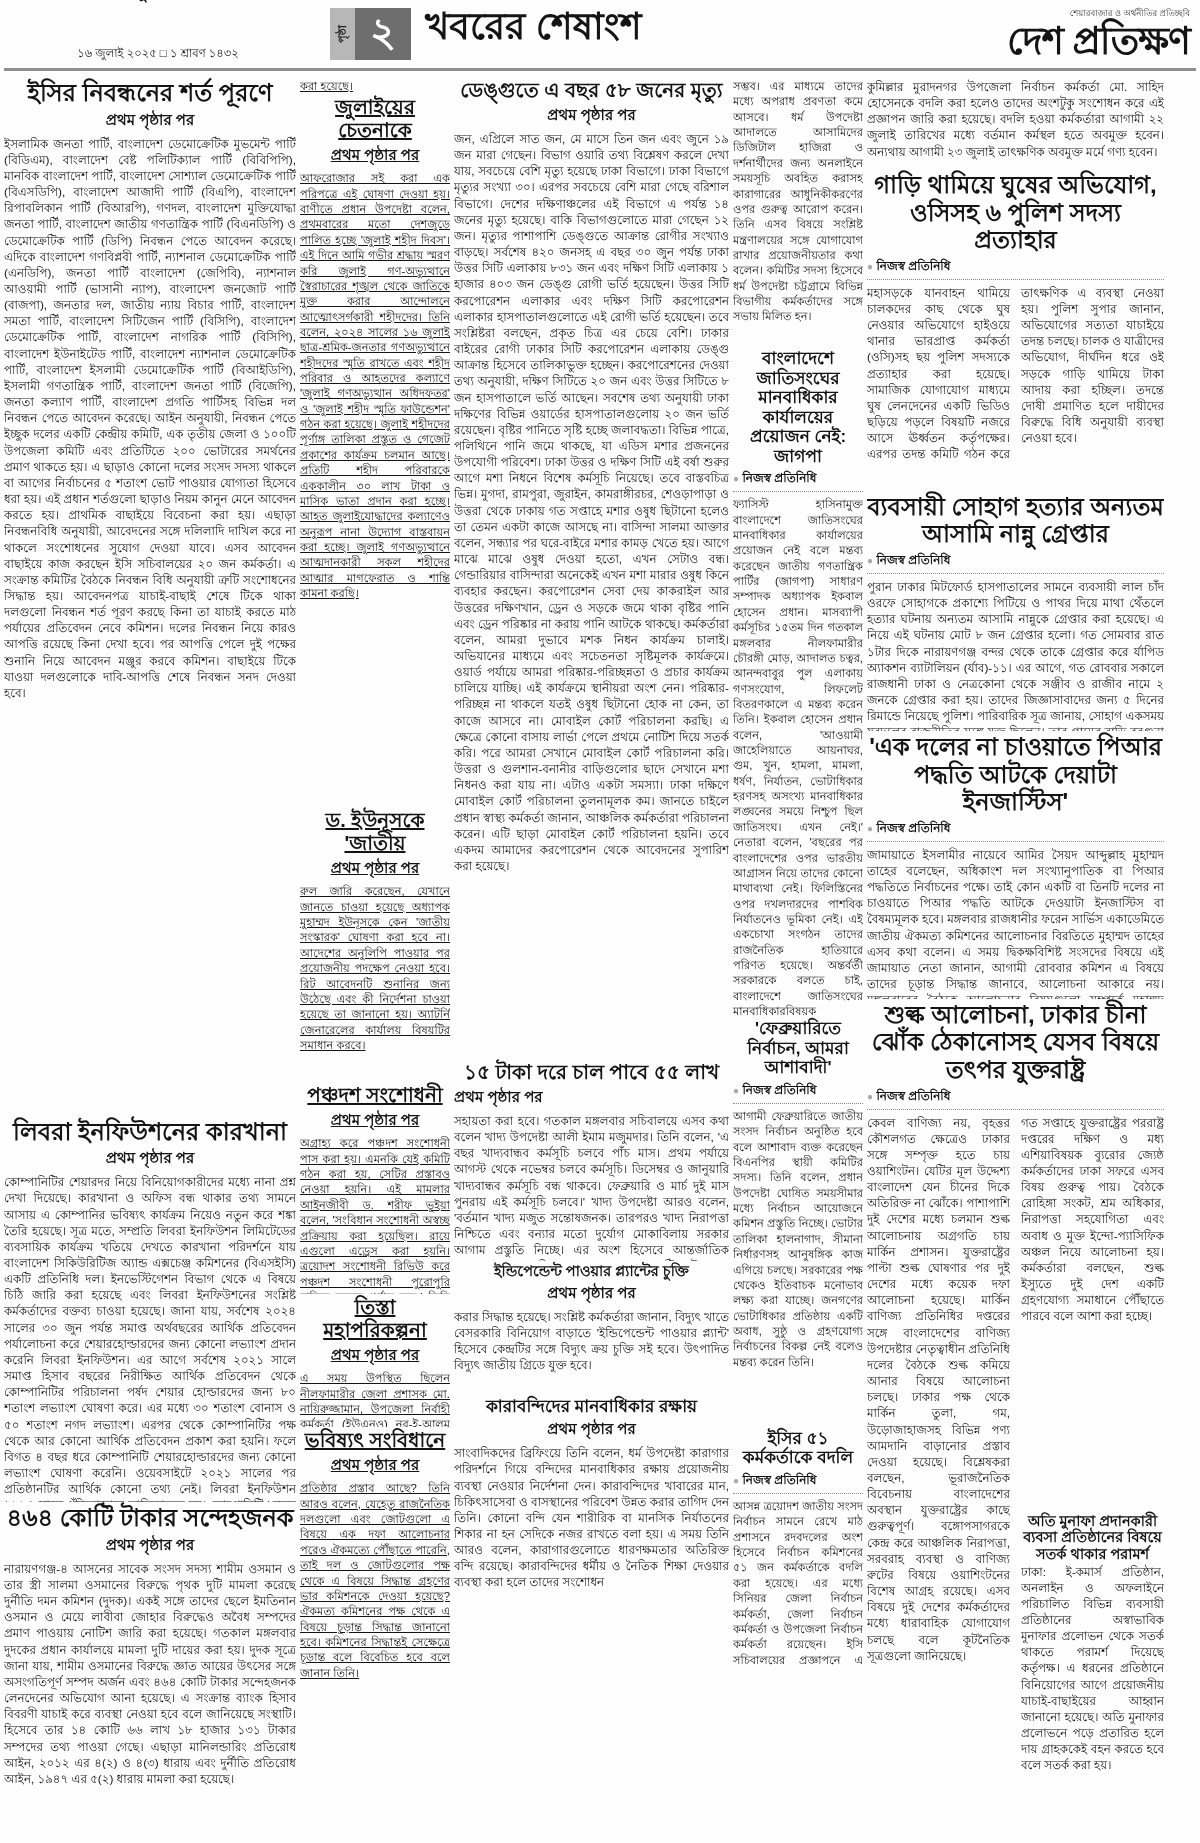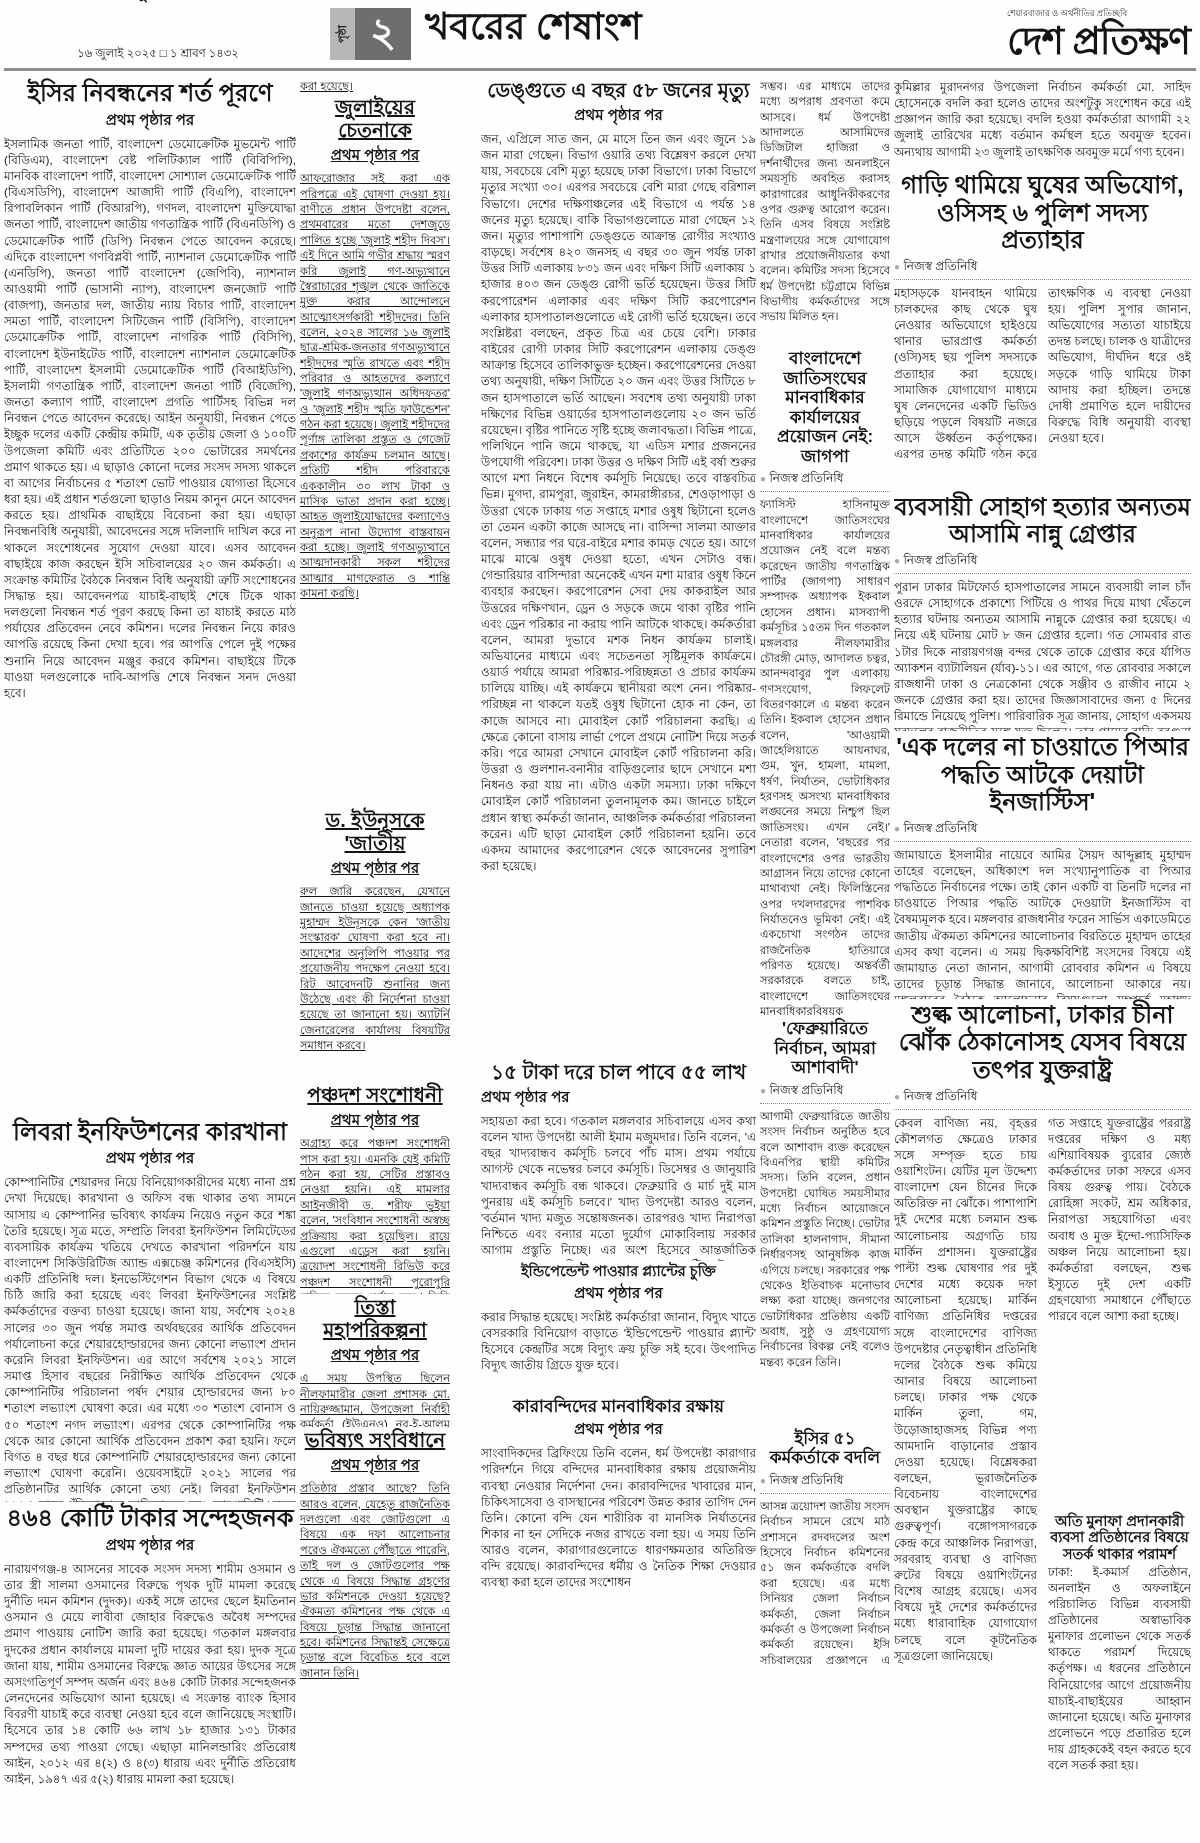--- a/index.html
+++ b/index.html
@@ -9,41 +9,41 @@
   .masthead{display:flex;align-items:flex-end;padding:10px 8px 6px 8px;height:66px;box-sizing:border-box;}
   .mast-date{width:300px;text-align:center;line-height:1.15;padding-right:22px;}
   .mh-day{font-weight:bold;font-size:17px;}
   .mh-date{font-size:11.5px;margin-top:44px;}
   .pagebox{display:flex;align-items:stretch;height:52px;margin-right:14px;}
   .pagebox-word{background:#b7b7b7;color:#222;writing-mode:vertical-rl;transform:rotate(180deg);
         font-size:11px;font-weight:bold;padding:2px 3px;display:flex;align-items:center;justify-content:center;}
   .pagebox-num{background:#6e6e6e;color:#fff;font-size:40px;font-weight:bold;width:56px;
         display:flex;align-items:center;justify-content:center;}
   .section-title{font-size:37px;font-weight:800;margin:0;flex:1;letter-spacing:0;}
-  .mast-logo{padding-right:2px;}
+  .mast-logo{text-align:right;padding-right:2px;}
   .tagline{font-size:8.5px;color:#333;margin-bottom:1px;}
   .paper-name{font-size:38px;font-weight:900;line-height:1;letter-spacing:-1px;}
   .mast-rule{height:3px;background:#8f8f8f;margin:2px 4px 6px 4px;}
   
   .cols{display:flex;gap:4px;padding:0 4px;align-items:stretch;}
   .col{overflow:hidden;}
   .c1{width:292px;}
   .c2{width:150px;text-decoration:underline;}
-  .c3{width:275px;margin-left:27px;}
+  .c3{width:275px;}
   .c4{width:130px;}
   .c5{width:297px;}
   
   .h{font-weight:800;text-align:center;margin:2px 0 1px 0;line-height:1.15;}
   .h25{font-size:24px;}
   .h21{font-size:20px;}
   .h18{font-size:17px;}
   .h15{font-size:14.5px;}
   .cont{font-size:15px;font-weight:bold;text-align:center;margin:1px 0 3px 0;}
   .contL{text-align:left;}
-  .byline{font-size:12px;font-weight:normal;margin:3px 0 1px 0;}
+  .byline{font-size:12px;font-weight:bold;margin:3px 0 1px 0;}
   .bdot{color:#a9a9a9;font-size:10px;}
   .dotrule{border-bottom:1px dotted #8d8d8d;margin:2px 0 5px 0;}
   .body{font-size:11.8px;line-height:1.37;text-align:justify;overflow:hidden;}
   .c2 .body,.c4 .body{font-size:11.3px;line-height:1.36;}
   .twocol{column-count:2;column-gap:11px;}
   .splitrow{display:flex;gap:11px;}
   .subcol{width:143px;overflow:hidden;}
   .frag{margin-top:2px;}
 </style>
 </head>

